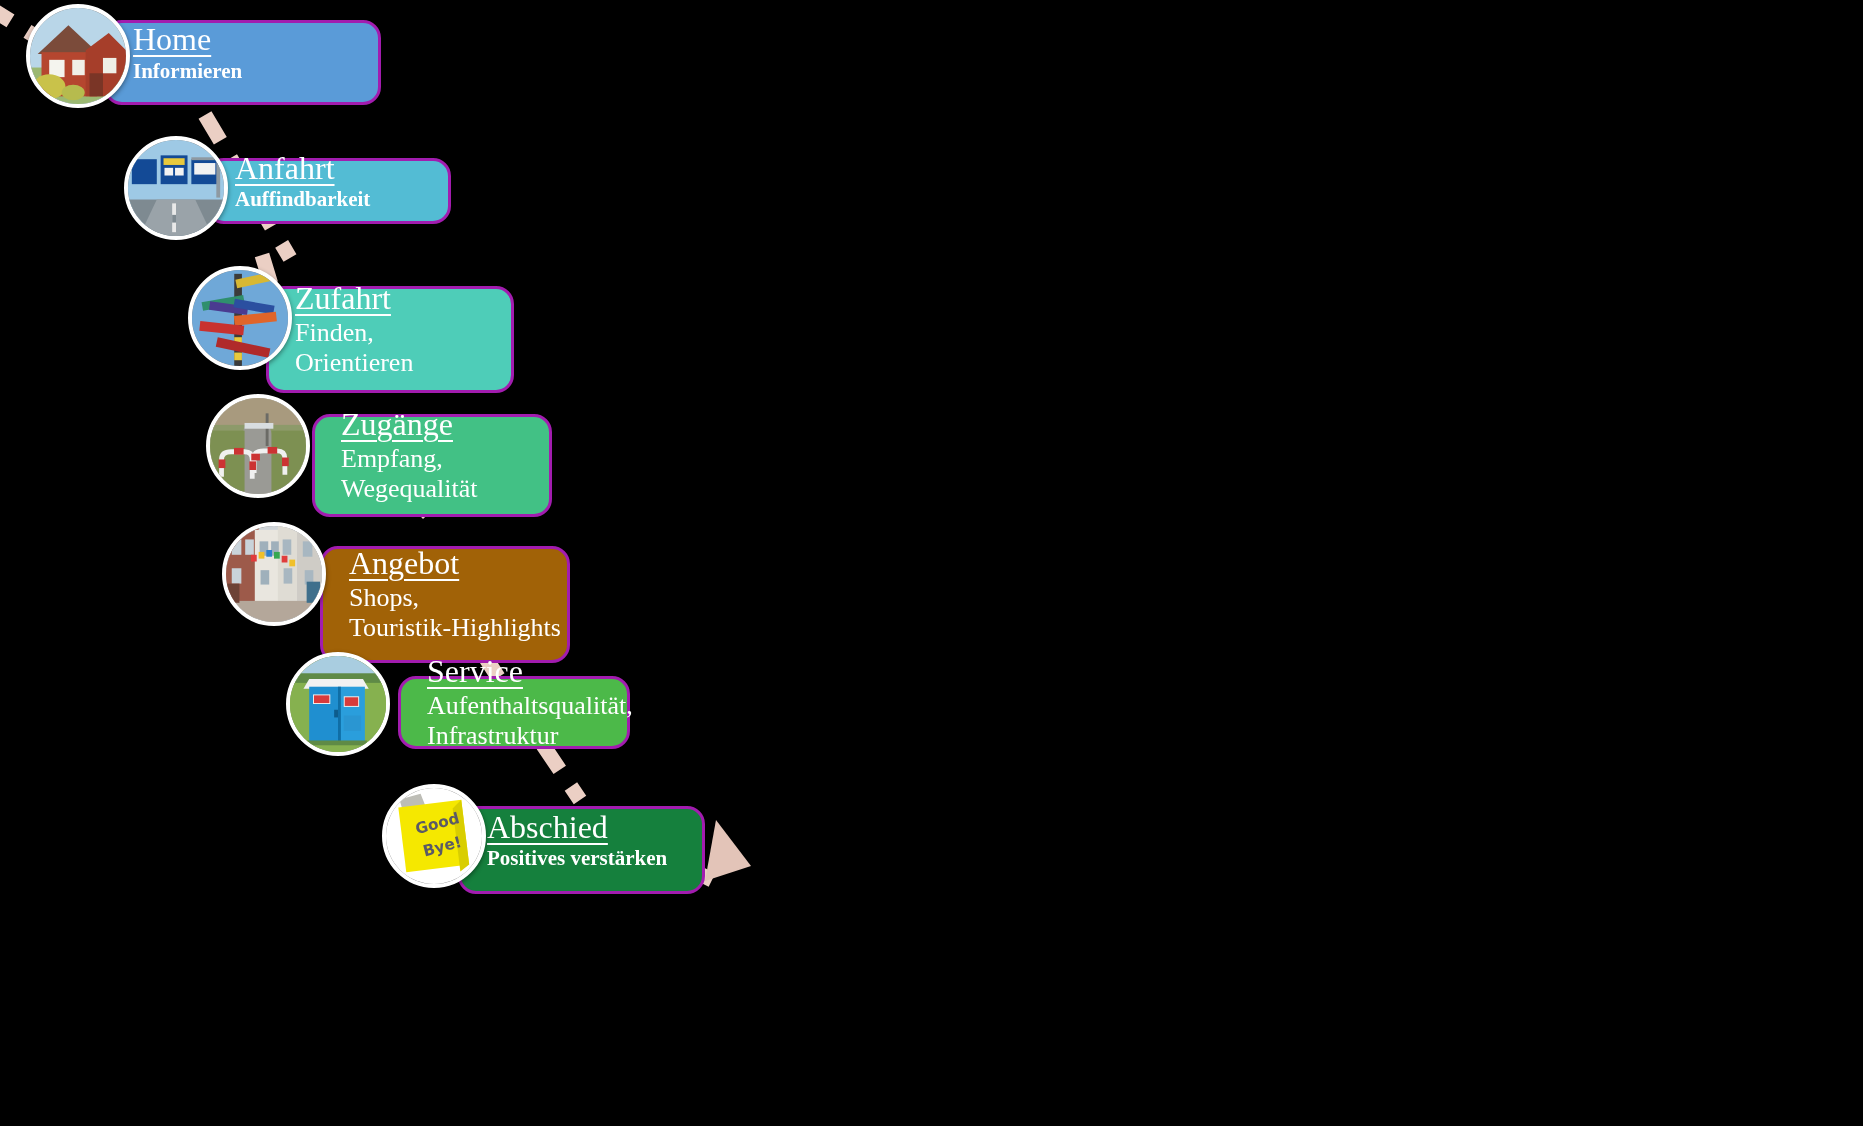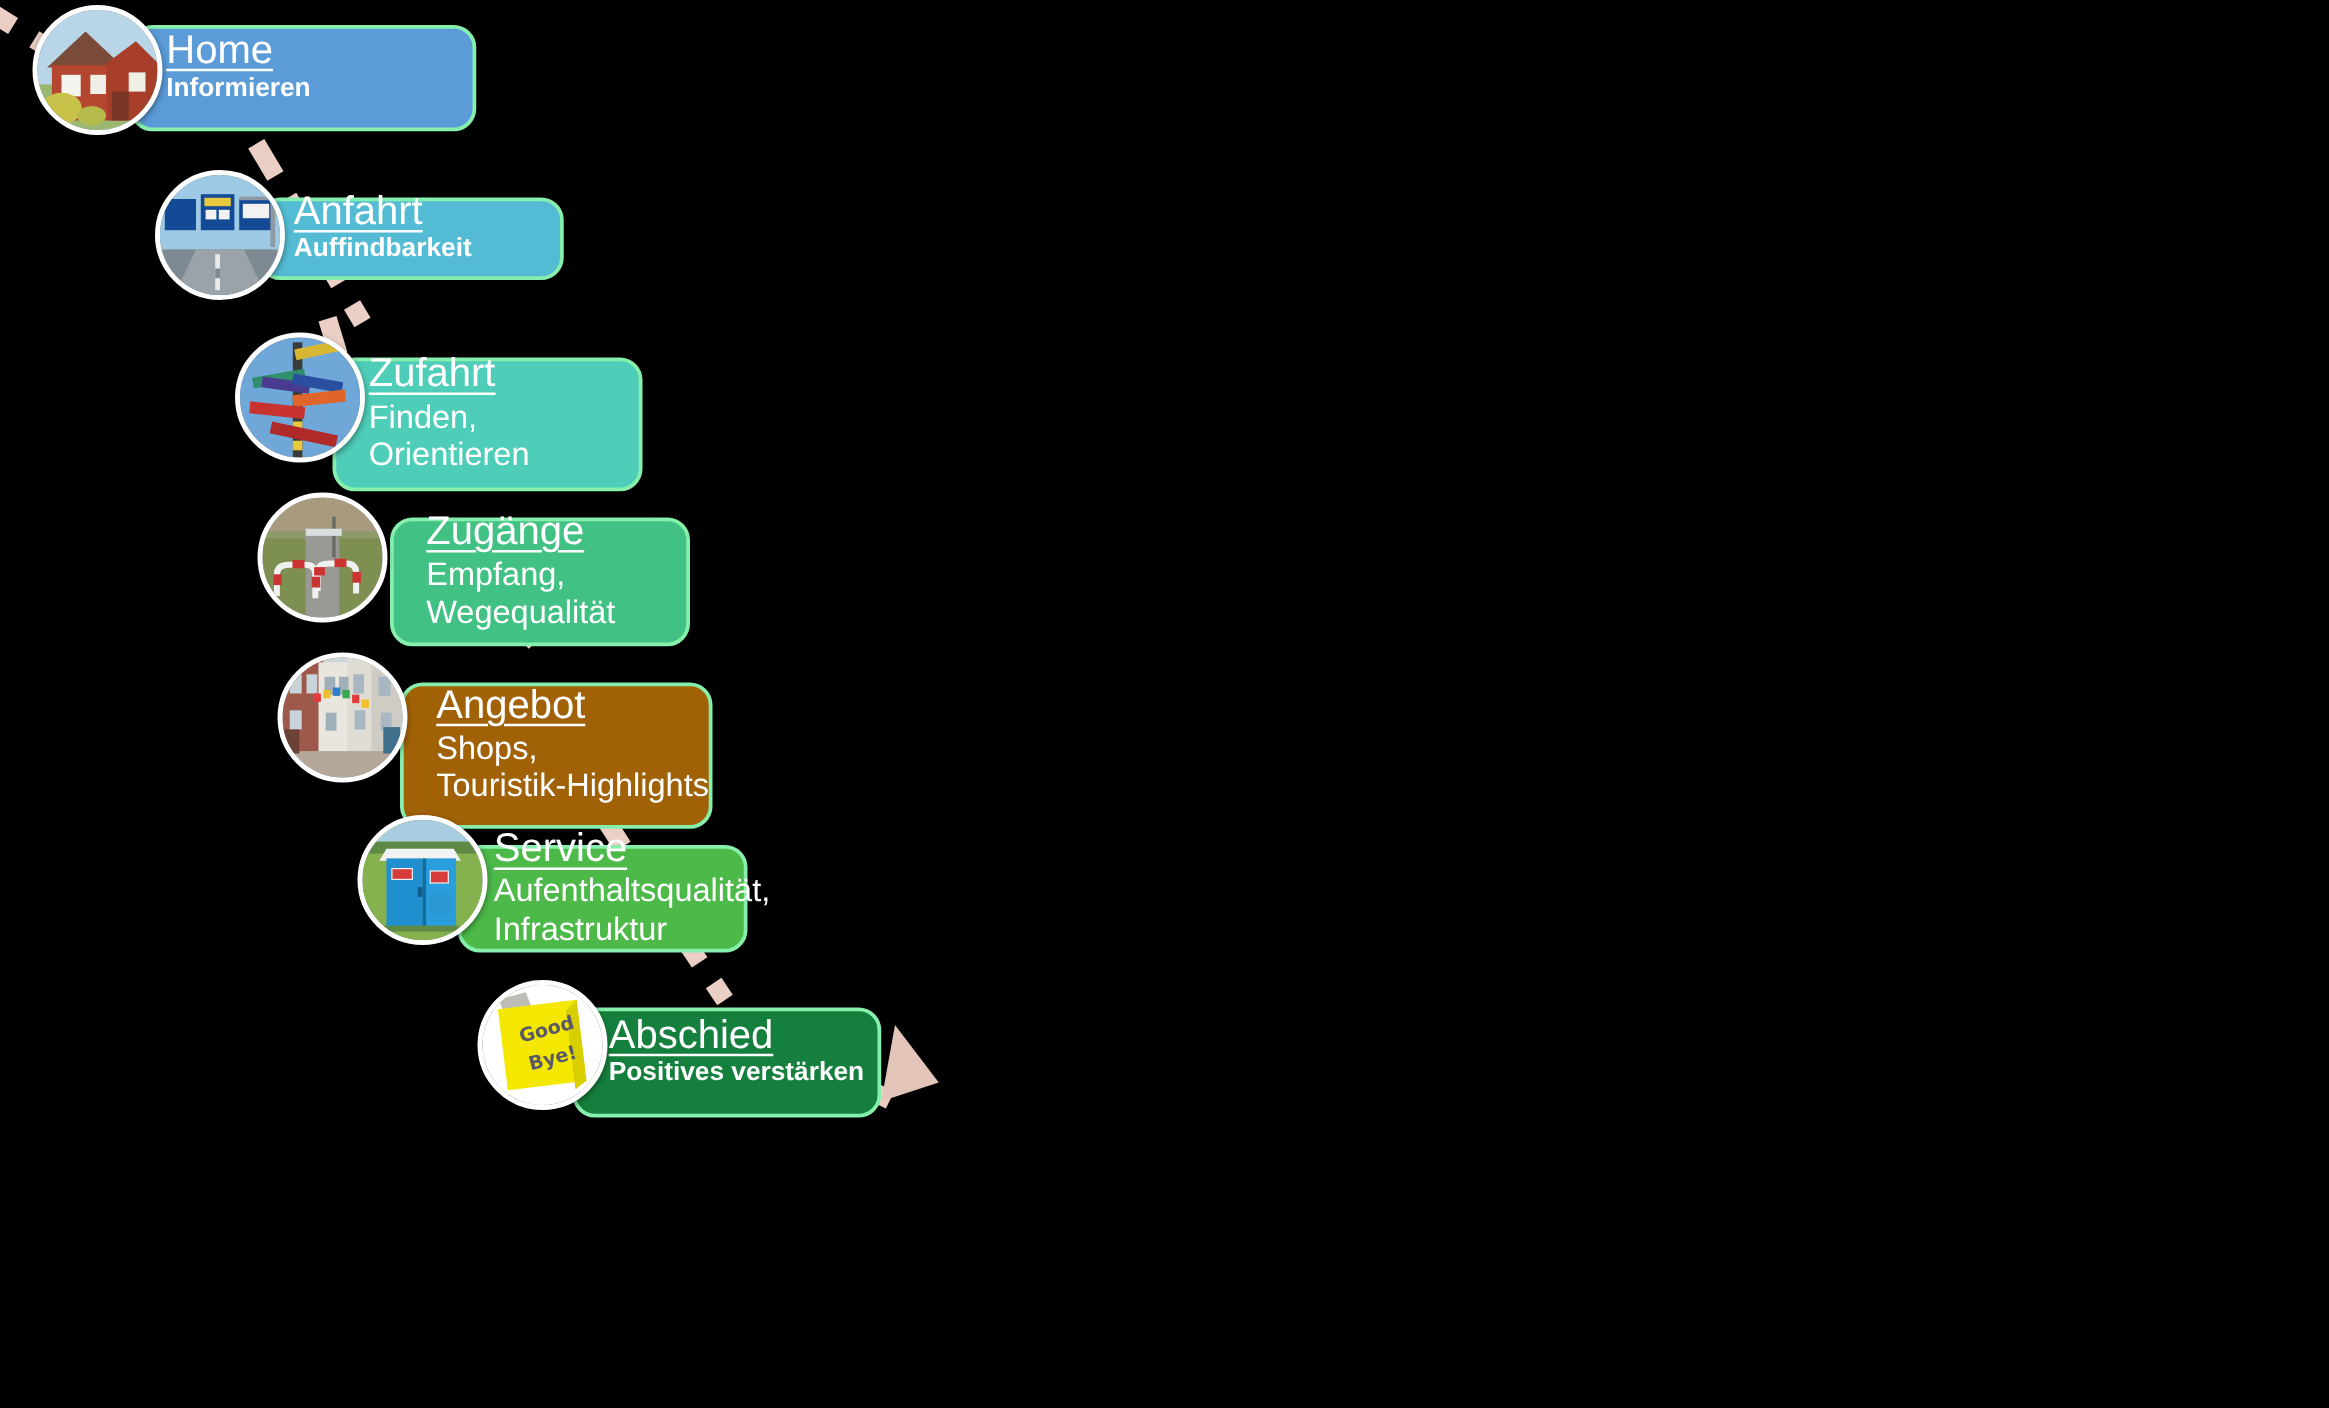--- a/index.html
+++ b/index.html
@@ -25,28 +25,29 @@
     overflow:hidden;
     z-index:5;
     box-shadow:0 2px 5px rgba(0,0,0,.45);
     background:#888;
   }
   .badge svg{display:block;width:100%;height:100%;}
 
   .card{
     position:absolute;
     border-radius:18px;
-    border:3px solid #86efac;
+    border:3px solid #a21caf;
     box-sizing:border-box;
     padding:9px 26px 28px 26px;
     color:#ffffff;
     z-index:4;
     display:flex;
     flex-direction:column;
     justify-content:center;
+    font-family:Liberation Serif, serif;
   }
   .card .title{
     font-size:32px;
     font-weight:400;
     line-height:1.08;
     text-decoration:underline;
     text-underline-offset:5px;
     text-decoration-thickness:2px;
     white-space:nowrap;
     margin-bottom:2px;
@@ -232,21 +233,21 @@
         <rect x="50" y="32" width="3" height="58" fill="#0f6ea6"></rect>
         <rect x="24" y="40" width="18" height="10" fill="#f0f0f0"></rect>
         <rect x="25" y="41" width="16" height="8" fill="#d83b3b"></rect>
         <rect x="56" y="42" width="16" height="11" fill="#f0f0f0"></rect>
         <rect x="57" y="43" width="14" height="9" fill="#d83b3b"></rect>
         <rect x="56" y="62" width="18" height="16" fill="#2a96d2"></rect>
         <rect x="46" y="56" width="4" height="8" fill="#0d5c8c"></rect>
         <rect x="18" y="88" width="62" height="5" fill="#5f8a46"></rect>
       </svg>
     </div>
-    <div class="card lightsub" style="left:80px; top:24px; width:232px; height:86px; background:#4CB949;">
+    <div class="card lightsub" style="left:112px; top:24px; width:232px; height:73px; background:#4CB949;">
       <div class="title">Service</div>
       <div class="sub">Aufenthaltsqualität,</div>
       <div class="sub">Infrastruktur</div>
     </div>
   </div>
 
   <div class="step" style="left:382px; top:784px;">
     <div class="badge">
       <svg viewBox="0 0 100 100" preserveAspectRatio="xMidYMid slice">
         <rect width="100" height="100" fill="#ffffff"></rect>

